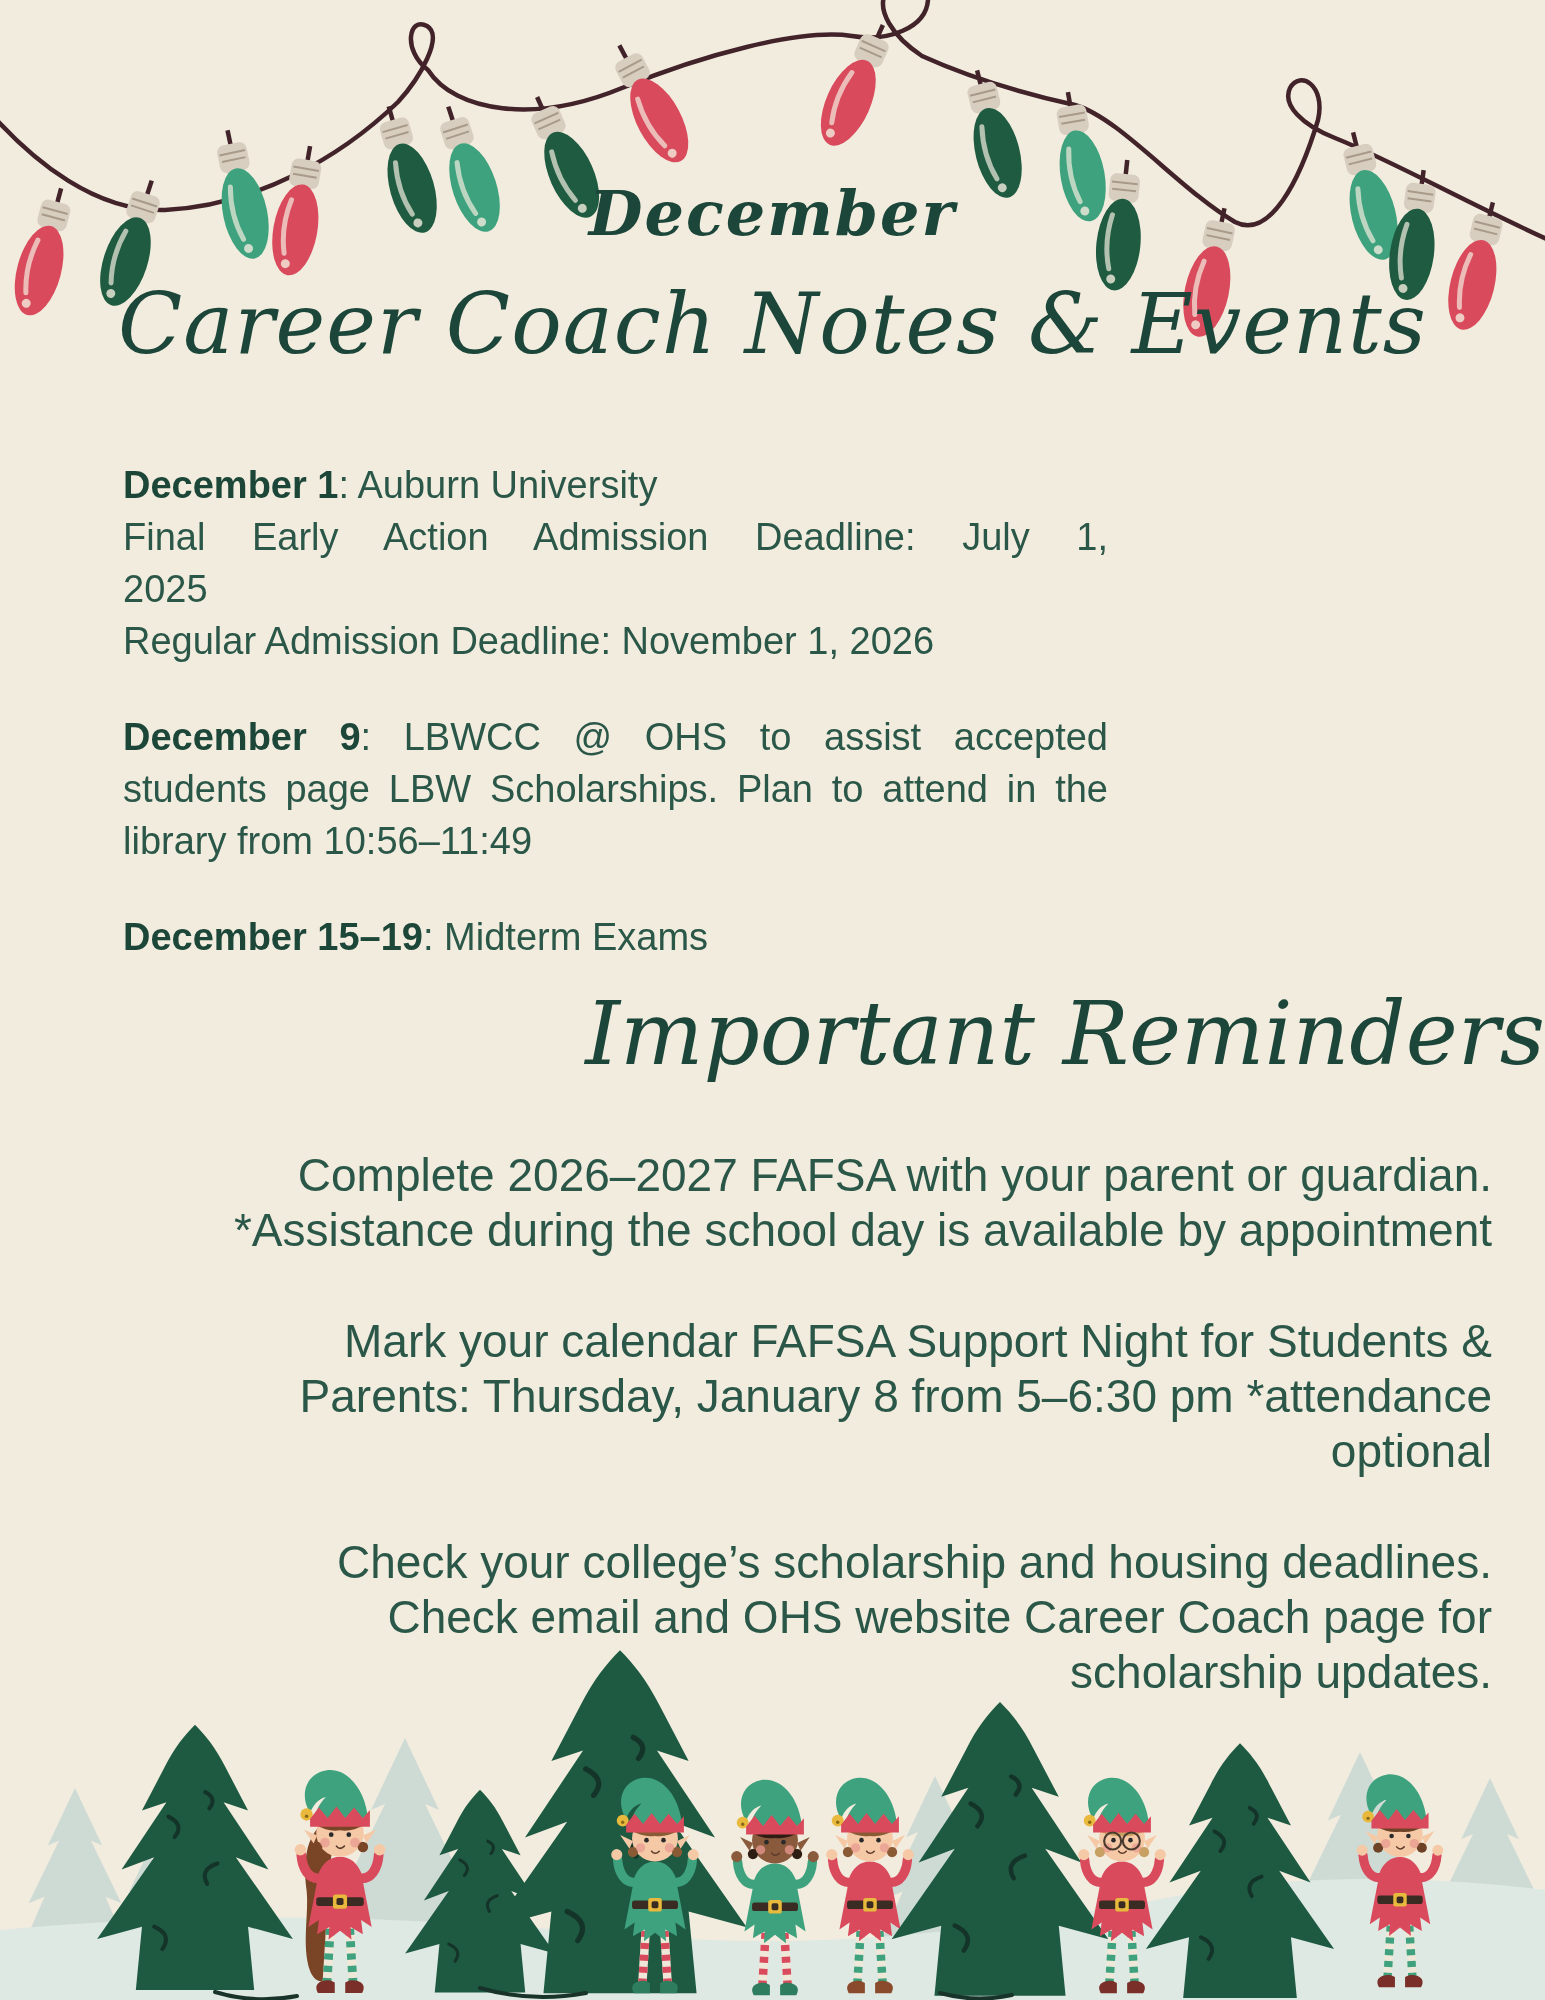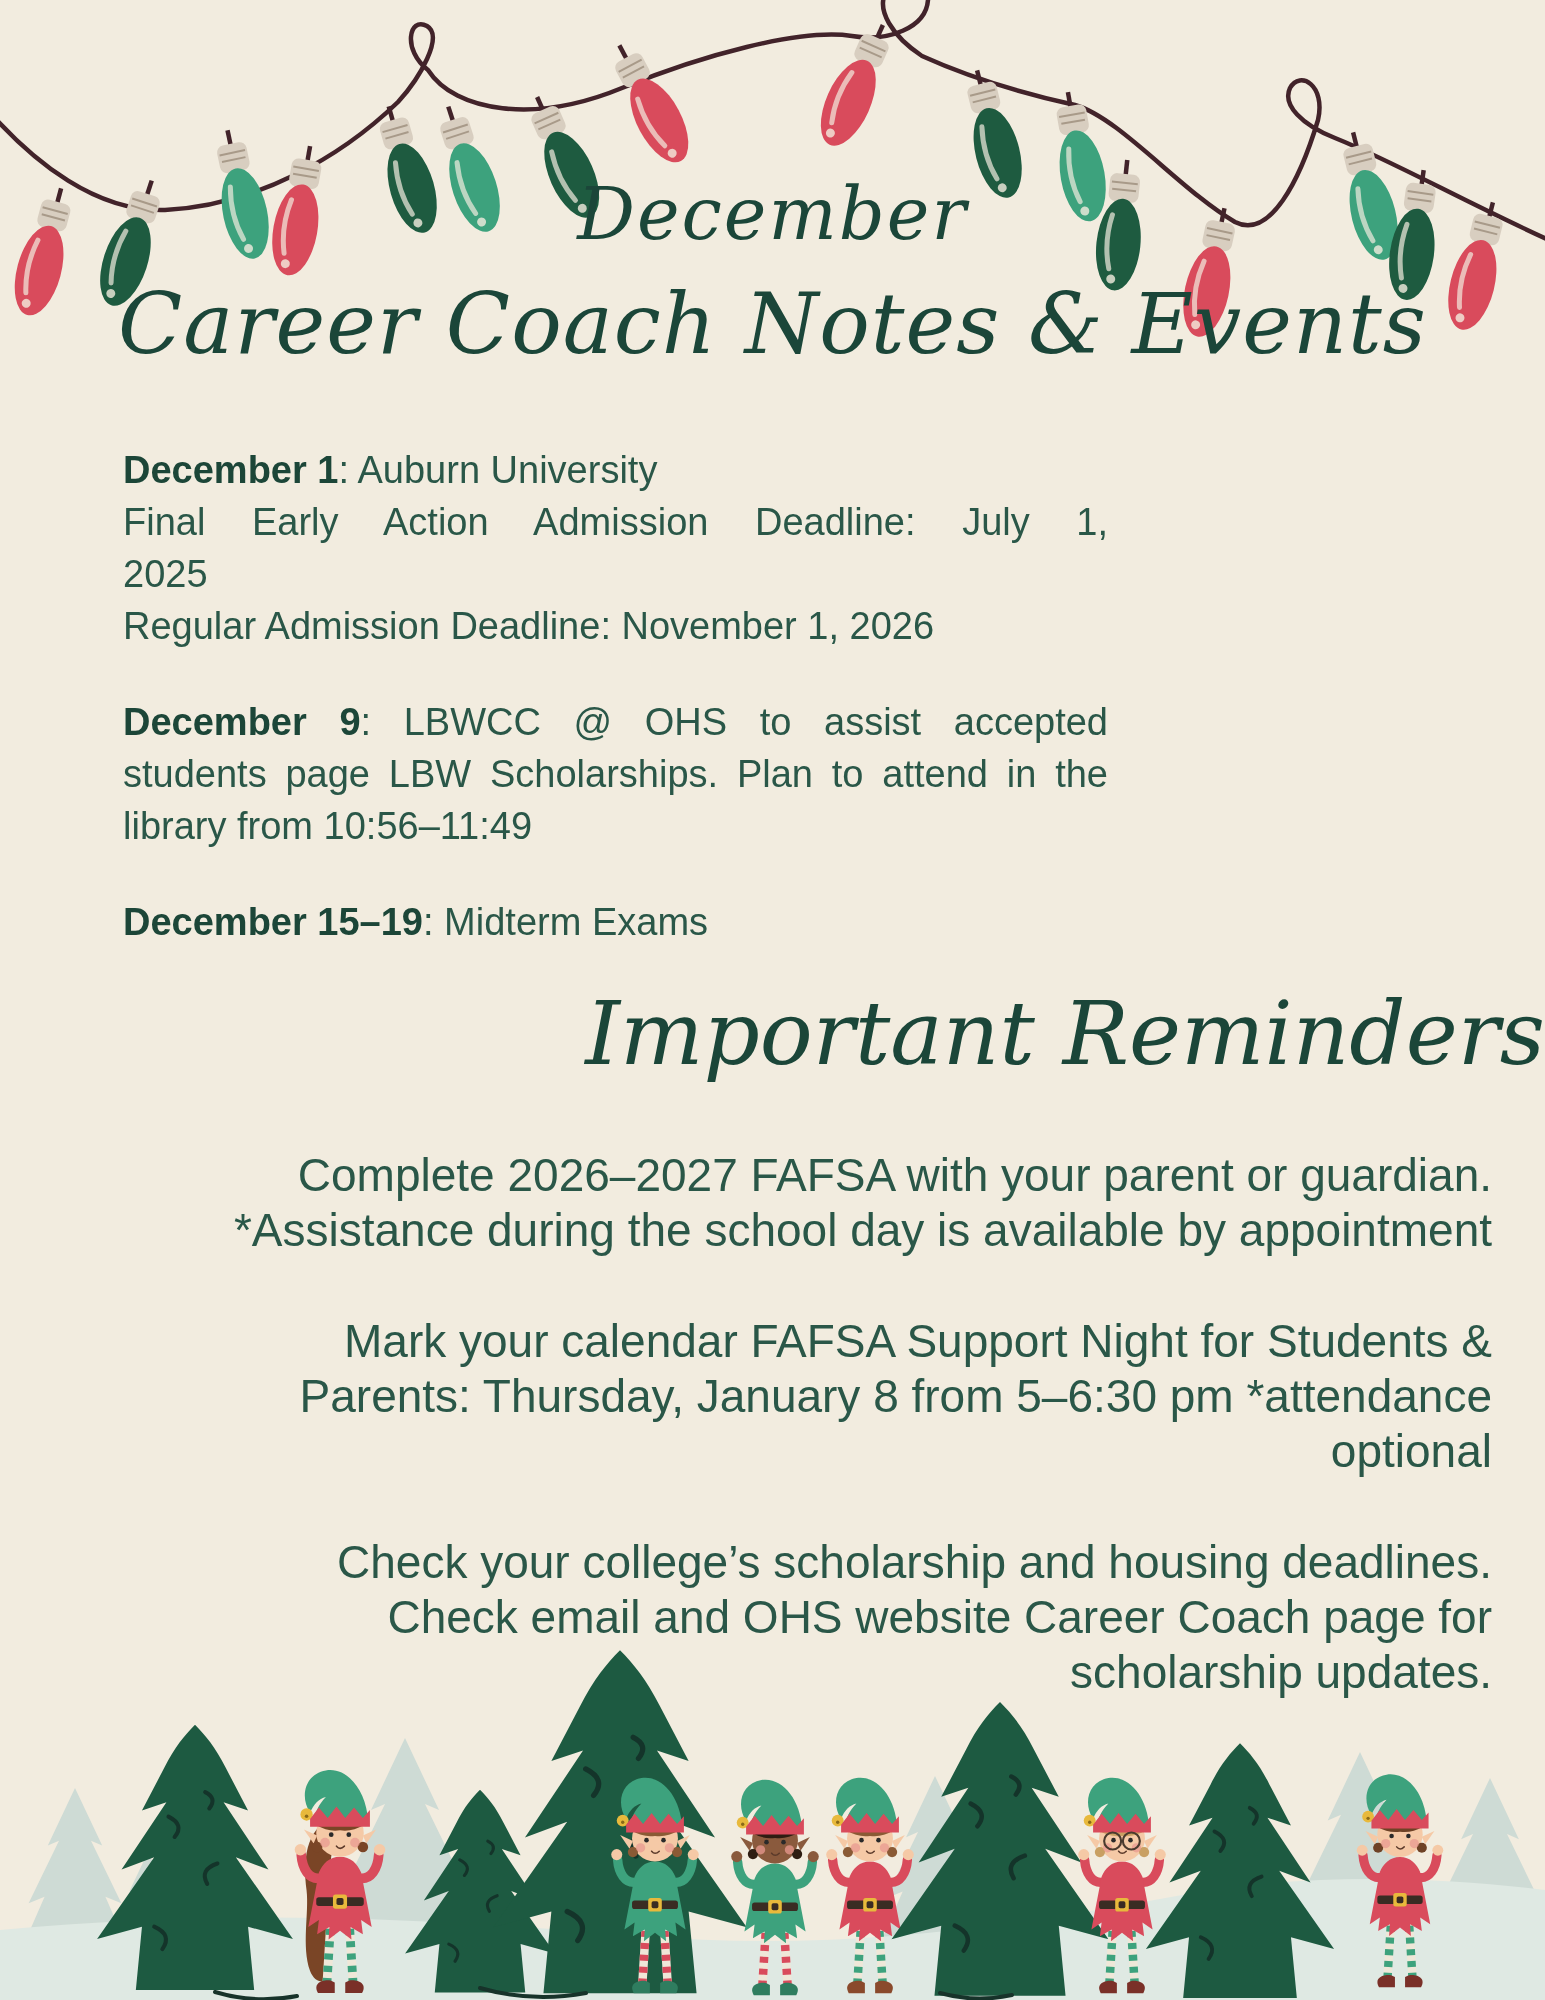--- a/index.html
+++ b/index.html
@@ -7,25 +7,25 @@
     position:relative;width:1545px;height:2000px;margin:0 auto;
     background:#f2ecdf;overflow:hidden;
     font-family:"Liberation Sans",sans-serif;color:#2a5748;
   }
   svg{display:block;}
   .lights{position:absolute;top:0;left:0;pointer-events:none;}
   .scene{position:absolute;top:1620px;left:0;pointer-events:none;}
 
   .title-block{position:absolute;top:160px;left:0;width:1545px;text-align:center;z-index:2;}
   .script{font-family:"DejaVu Serif",serif;font-style:italic;color:#1b4639;font-weight:400;}
-  .title-line1{font-size:72px;line-height:108px;letter-spacing:2px;}
+  .title-line1{font-size:62px;line-height:108px;letter-spacing:2px;font-weight:bold;}
   .title-line2{font-size:84px;line-height:112px;letter-spacing:1px;}
 
   .events{position:absolute;left:123px;top:444px;width:985px;font-size:38px;line-height:52px;z-index:2;}
-  .event{margin-bottom:44px;}
+  .event{margin-bottom:44px;margin-top:15px;}
   .event b{font-weight:700;color:#1c4638;}
   .line{min-height:52px;}
   .stretch{text-align:justify;text-align-last:justify;}
 
   .reminders-heading{position:absolute;top:982px;left:0;width:1545px;text-align:right;font-size:88px;line-height:104px;z-index:2;}
 
   .reminders{position:absolute;left:72px;top:1148px;width:1420px;font-size:46px;line-height:55px;z-index:2;text-align:right;}
   .reminder{margin:0 0 56px 0;white-space:pre-line;}
 </style>
 </head>

